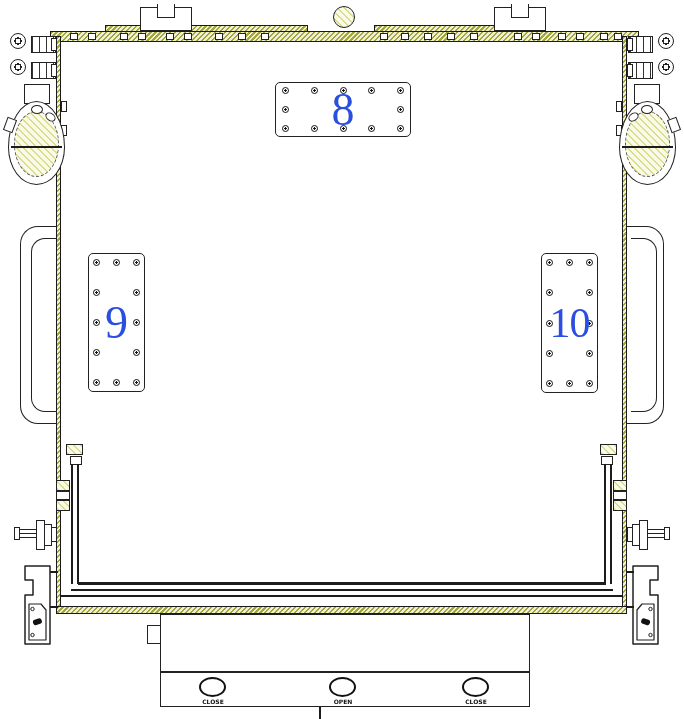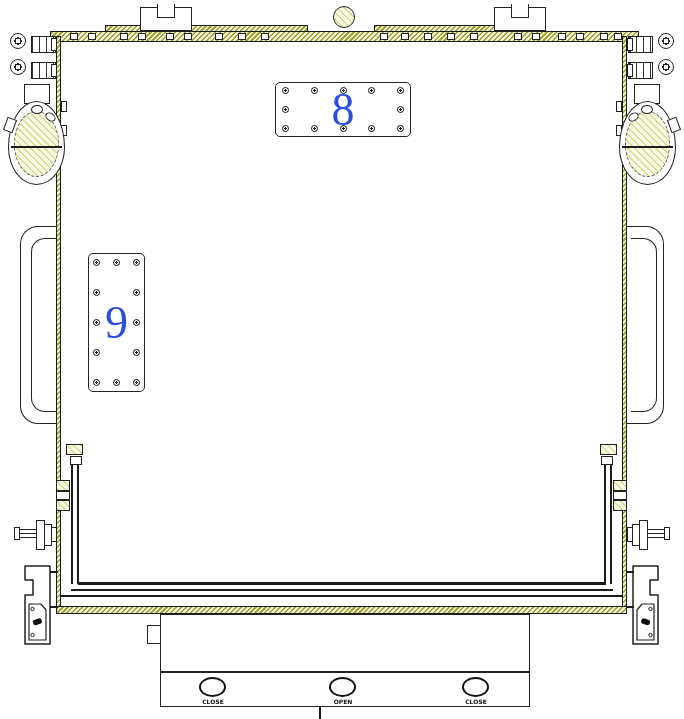--- a/index.html
+++ b/index.html
@@ -163,20 +163,45 @@
       <div class="brow">
         <span class="bolt"></span>
         <span class="bolt"></span>
       </div>
       <div class="brow">
         <span class="bolt"></span>
         <span class="bolt"></span>
         <span class="bolt"></span>
       </div>
     </div>
+  <div class="plate plate-v" id="plate10" style="left:541px;top:253px;width:57px;height:140px;">
+    <div class="num">10</div>
+  <div class="brow">
+        <span class="bolt"></span>
+        <span class="bolt"></span>
+        <span class="bolt"></span>
+      </div>
+      <div class="brow">
+        <span class="bolt"></span>
+        <span class="bolt"></span>
+      </div>
+      <div class="brow">
+        <span class="bolt"></span>
+        <span class="bolt"></span>
+      </div>
+      <div class="brow">
+        <span class="bolt"></span>
+        <span class="bolt"></span>
+      </div>
+      <div class="brow">
+        <span class="bolt"></span>
+        <span class="bolt"></span>
+        <span class="bolt"></span>
+      </div>
+    </div>
 
   <div class="box thin palehatch" style="left:66px;top:444px;width:17px;height:11px;"></div>
   <div class="box thin" style="left:70px;top:456px;width:12px;height:9px;"></div>
   <div class="linev" style="left:71px;top:464px;width:1.5px;height:120px;"></div>
   <div class="linev" style="left:77px;top:464px;width:1.5px;height:120px;"></div>
   <div class="box thin palehatch" style="left:56px;top:480px;width:14px;height:11px;"></div>
   <div class="box thin" style="left:56px;top:491px;width:14px;height:9px;"></div>
   <div class="box thin palehatch" style="left:56px;top:500px;width:14px;height:11px;"></div>
 
   <div class="box thin palehatch" style="left:600px;top:444px;width:17px;height:11px;"></div>

